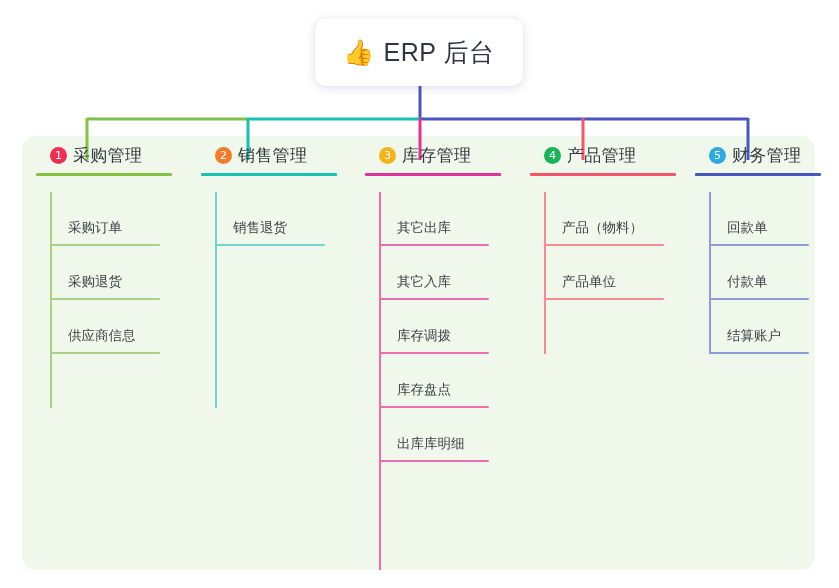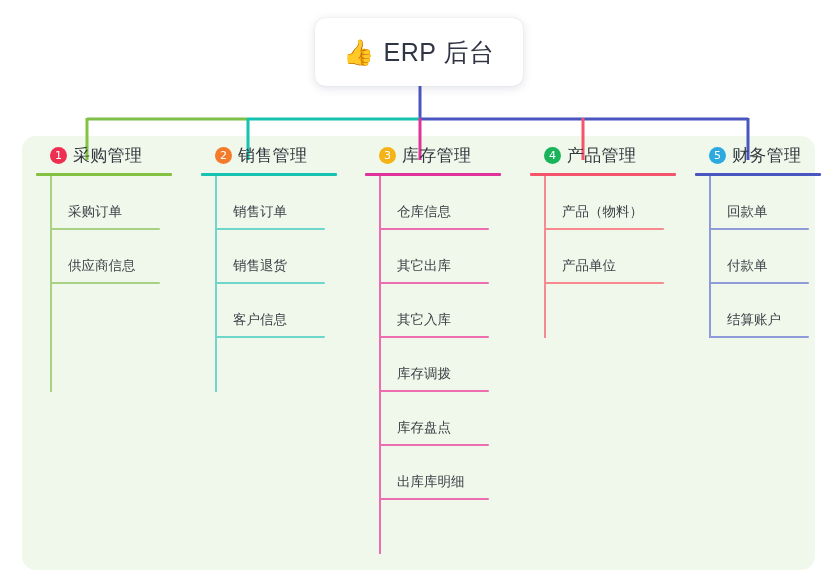--- a/index.html
+++ b/index.html
@@ -111,21 +111,21 @@
     letter-spacing: 0.3px;
   }
   .col-underline {
     height: 3px;
     margin-top: 6px;
     border-radius: 1px;
   }
 
   .leaves {
     position: relative;
-    margin-top: 0;
+    margin-top: 16px;
     padding-left: 14px;
   }
   .spine {
     position: absolute;
     left: 14px;
     top: 0;
     width: 2px;
   }
   .leaf {
     position: relative;
@@ -179,60 +179,52 @@
           <span class="col-title">采购管理</span>
         </div>
         <div class="col-underline" style="background: rgb(132, 194, 66); width: 136px; margin-left: 0px;"></div>
         <div class="leaves" style="height: 216px;">
           <div class="spine" style="background: rgb(169, 209, 132); height: 216px;"></div>
           <div class="leaf">
             <span class="leaf-text">采购订单</span>
             <div class="leaf-underline" style="background: rgb(169, 209, 132); width: 110px;"></div>
           </div>
           <div class="leaf">
+            <span class="leaf-text">采购退货</span>
+            <div class="leaf-underline" style="background: rgb(169, 209, 132); width: 110px;"></div>
+          </div>
+          <div class="leaf">
             <span class="leaf-text">供应商信息</span>
             <div class="leaf-underline" style="background: rgb(169, 209, 132); width: 110px;"></div>
           </div>
         </div>
       </div>
       <div class="column" style="left: 201px; width: 150px;">
         <div class="col-header">
           <span class="badge" style="background: rgb(244, 123, 42);">2</span>
           <span class="col-title">销售管理</span>
         </div>
         <div class="col-underline" style="background: rgb(22, 194, 176); width: 136px; margin-left: 0px;"></div>
         <div class="leaves" style="height: 216px;">
           <div class="spine" style="background: rgb(111, 214, 202); height: 216px;"></div>
           <div class="leaf">
-            <span class="leaf-text">销售订单</span>
-            <div class="leaf-underline" style="background: rgb(111, 214, 202); width: 110px;"></div>
-          </div>
-          <div class="leaf">
             <span class="leaf-text">销售退货</span>
-            <div class="leaf-underline" style="background: rgb(111, 214, 202); width: 110px;"></div>
-          </div>
-          <div class="leaf">
-            <span class="leaf-text">客户信息</span>
             <div class="leaf-underline" style="background: rgb(111, 214, 202); width: 110px;"></div>
           </div>
         </div>
       </div>
       <div class="column" style="left: 365px; width: 150px;">
         <div class="col-header">
           <span class="badge" style="background: rgb(245, 179, 24);">3</span>
           <span class="col-title">库存管理</span>
         </div>
         <div class="col-underline" style="background: rgb(224, 51, 154); width: 136px; margin-left: 0px;"></div>
         <div class="leaves" style="height: 378px;">
           <div class="spine" style="background: rgb(238, 108, 176); height: 378px;"></div>
           <div class="leaf">
-            <span class="leaf-text">仓库信息</span>
-            <div class="leaf-underline" style="background: rgb(238, 108, 176); width: 110px;"></div>
-          </div>
-          <div class="leaf">
             <span class="leaf-text">其它出库</span>
             <div class="leaf-underline" style="background: rgb(238, 108, 176); width: 110px;"></div>
           </div>
           <div class="leaf">
             <span class="leaf-text">其它入库</span>
             <div class="leaf-underline" style="background: rgb(238, 108, 176); width: 110px;"></div>
           </div>
           <div class="leaf">
             <span class="leaf-text">库存调拨</span>
             <div class="leaf-underline" style="background: rgb(238, 108, 176); width: 110px;"></div>

